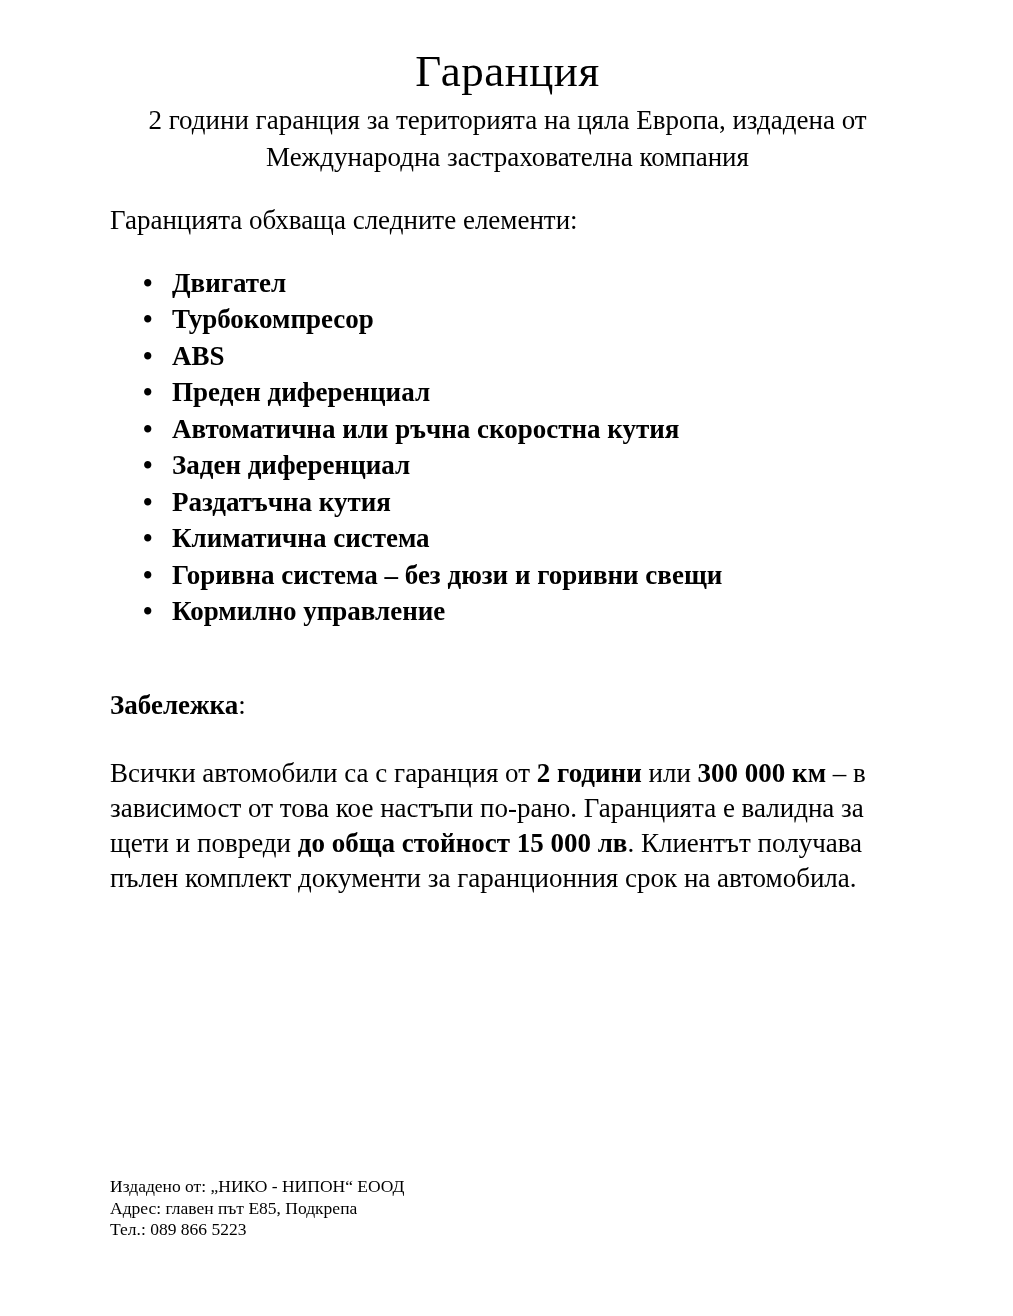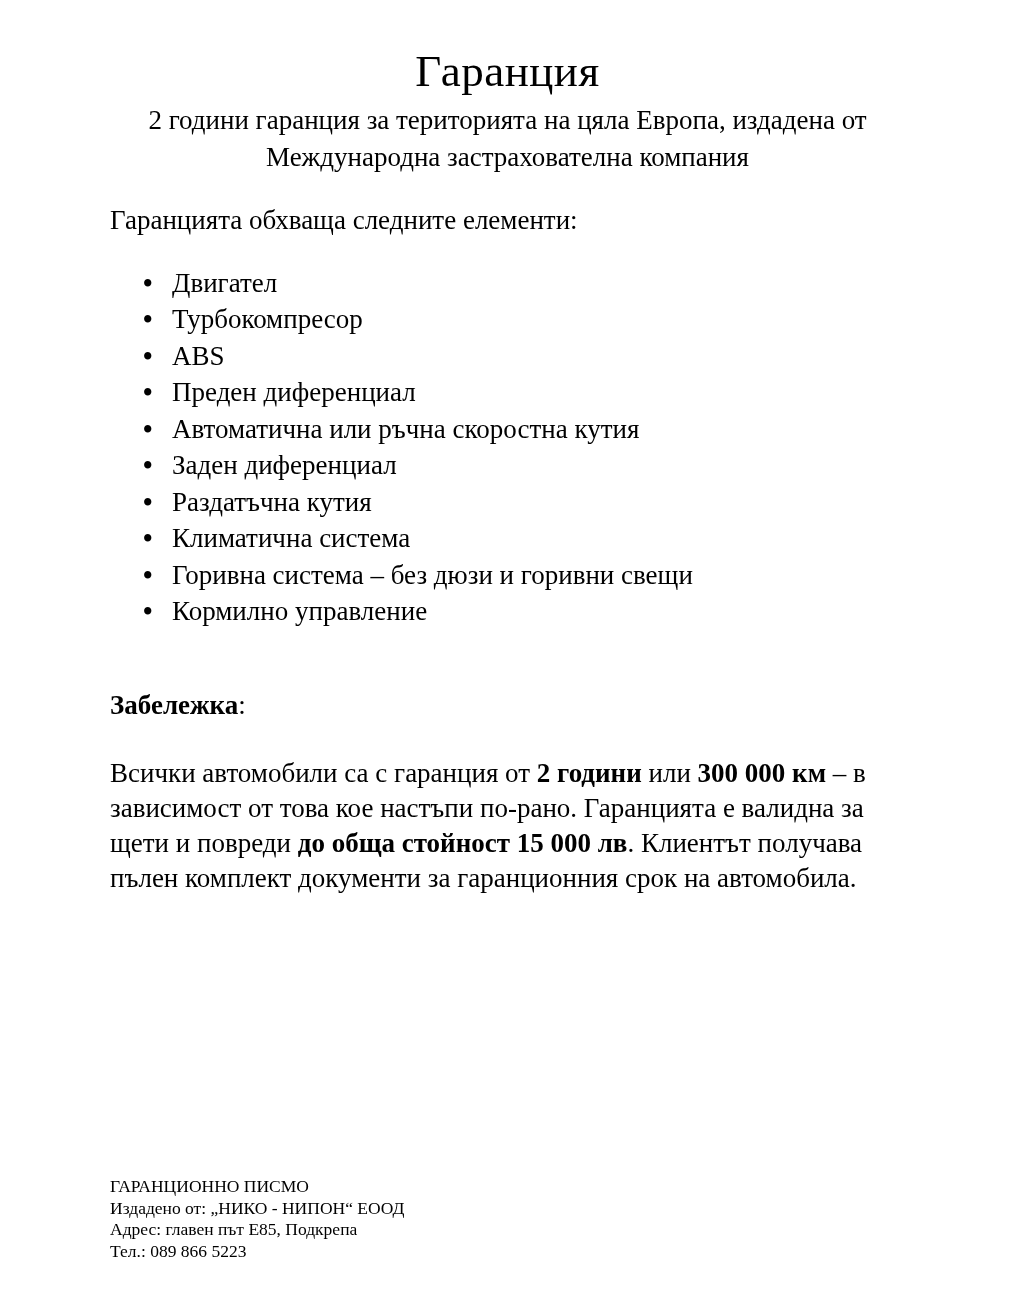--- a/index.html
+++ b/index.html
@@ -37,21 +37,21 @@
     line-height: 35px;
   }
   .coverage-list {
     list-style: none;
     margin: 21px 0 0 0;
     padding: 0 0 0 62px;
   }
   .coverage-list li {
     position: relative;
     font-size: 27px;
-    font-weight: 400;
+    font-weight: 700;
     line-height: 36.5px;
   }
   .coverage-list li::before {
     content: "\2022";
     position: absolute;
     left: -29px;
     font-weight: 700;
   }
   .note-heading {
     margin-top: 58px;
@@ -99,19 +99,18 @@
     <li>Климатична система</li>
     <li>Горивна система – без дюзи и горивни свещи</li>
     <li>Кормилно управление</li>
   </ul>
 
   <p class="note-heading"><span class="bold">Забележка</span><span>:</span></p>
 
   <p class="note-body"><span>Всички автомобили са с гаранция от </span><span class="bold">2 години</span><span> или </span><span class="bold">300 000 км</span><span> – в зависимост от това кое настъпи по-рано. Гаранцията е валидна за щети и повреди </span><span class="bold">до обща стойност 15 000 лв</span><span>.  Клиентът получава пълен комплект документи за гаранционния срок на автомобила.</span></p>
 
   <div class="footer">
-    <div>ГАРАНЦИОННО ПИСМО</div>
     <div>Издадено от: „НИКО - НИПОН“ ЕООД</div>
     <div>Адрес: главен път Е85, Подкрепа</div>
     <div>Тел.: 089 866 5223</div>
   </div>
 
 </div>
 
 </body></html>

